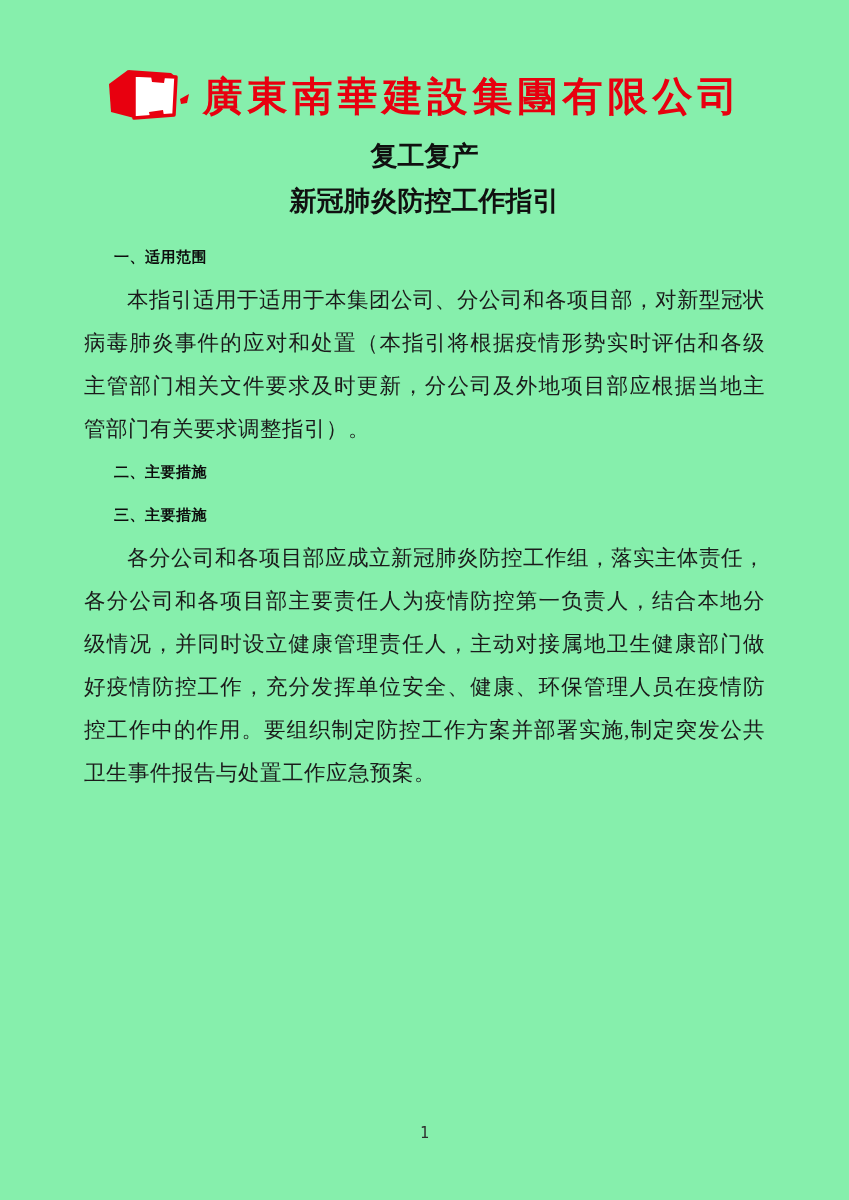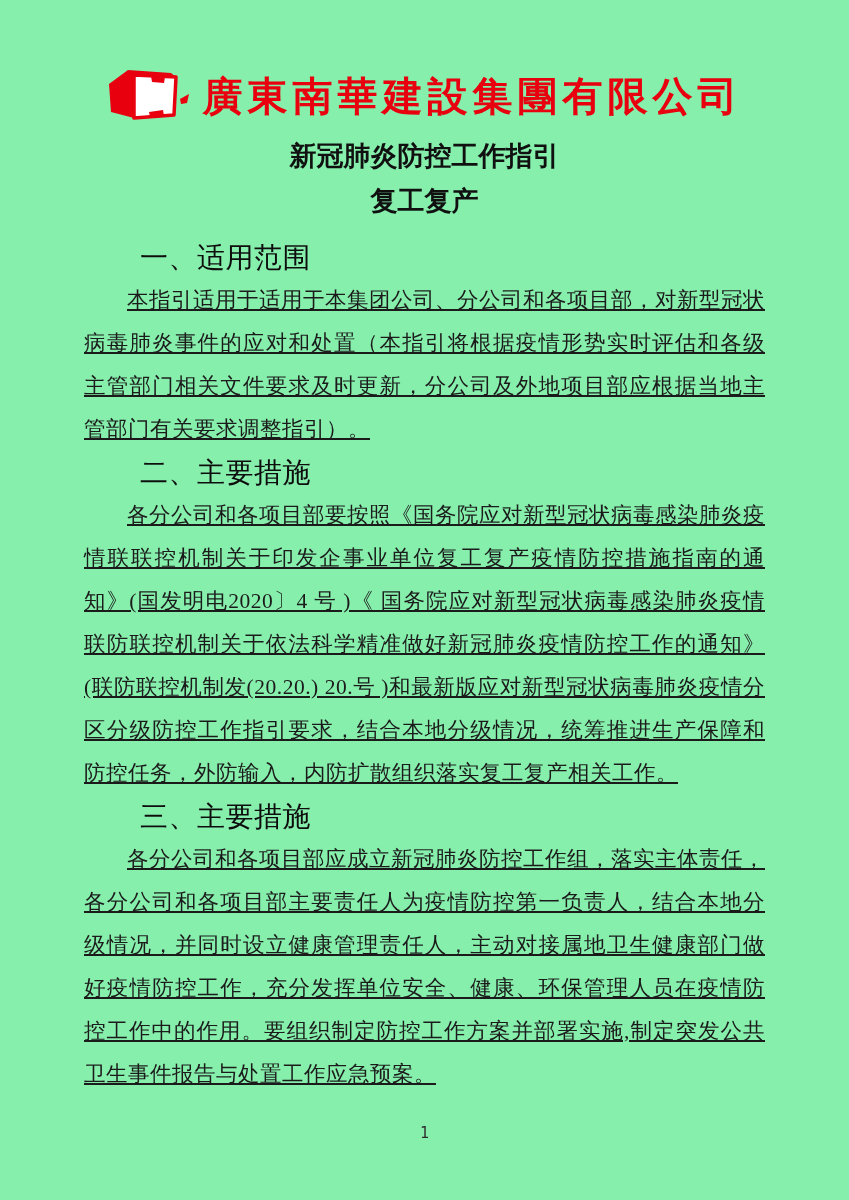--- a/index.html
+++ b/index.html
@@ -10,23 +10,23 @@
   }
   .letterhead{display:flex;align-items:center;justify-content:center;gap:14px;height:68px;}
   .logo{display:inline-block;line-height:0;}
   .company-name{
     margin:0;font-size:40px;font-weight:700;color:#e8000f;
     letter-spacing:5px;white-space:nowrap;
     font-family:"Liberation Serif","DejaVu Serif",serif;
   }
   .doc-title{margin:8px 0 0 0;text-align:center;font-size:27px;font-weight:700;line-height:37px;color:#101010;}
   .doc-body{margin-top:16px;font-size:21.5px;line-height:43px;text-align:justify;letter-spacing:0.5px;}
-  .sec-heading{margin:0;font-size:28px;font-weight:400;text-indent:2em;line-height:43px;color:#0d0d0d;}
+  .sec-heading{margin:0;font-size:15px;font-weight:700;text-indent:2em;line-height:43px;color:#0d0d0d;}
   .sub-heading{margin:0;font-size:21.5px;font-weight:700;text-indent:2em;line-height:43px;color:#0d0d0d;}
-  .para{margin:0;text-indent:2em;color:#1b1b1b;text-decoration:underline;}
+  .para{margin:0;text-indent:2em;color:#1b1b1b;}
   .page-number{
     position:absolute;left:0;right:0;bottom:58px;text-align:center;
     font-size:15px;color:#2e2e2e;font-family:"DejaVu Sans Mono","Liberation Mono",monospace;
   }
 </style>
 </head>
 <body>
 
 <div class="page">
 
@@ -42,33 +42,32 @@
 
         <polygon points="44,9 58,10 57,16 45,15" fill="#e8000f"></polygon>
         <polygon points="42,45 56,43 57,49 43,50" fill="#e8000f"></polygon>
 
         <polygon points="73,32 82,27 80,36 74,37" fill="#e8000f"></polygon>
       </svg>
     </span>
     <h1 class="company-name">廣東南華建設集團有限公司</h1>
   </header>
 
+  <h2 class="doc-title">复工复产</h2>
   <h2 class="doc-title">新冠肺炎防控工作指引</h2>
-  <h2 class="doc-title">复工复产</h2>
 
   <main class="doc-body">
 
     <section>
       <h3 class="sec-heading">一、适用范围</h3>
       <p class="para">本指引适用于适用于本集团公司、分公司和各项目部，对新型冠状病毒肺炎事件的应对和处置（本指引将根据疫情形势实时评估和各级主管部门相关文件要求及时更新，分公司及外地项目部应根据当地主管部门有关要求调整指引）。</p>
     </section>
 
     <section>
       <h3 class="sec-heading">二、主要措施</h3>
-      <p class="para">各分公司和各项目部要按照《国务院应对新型冠状病毒感染肺炎疫情联联控机制关于印发企事业单位复工复产疫情防控措施指南的通知》(国发明电2020〕4 号 )《 国务院应对新型冠状病毒感染肺炎疫情联防联控机制关于依法科学精准做好新冠肺炎疫情防控工作的通知》(联防联控机制发(20.20.) 20.号 )和最新版应对新型冠状病毒肺炎疫情分区分级防控工作指引要求，结合本地分级情况，统筹推进生产保障和防控任务，外防输入，内防扩散组织落实复工复产相关工作。</p>
     </section>
 
     <section>
       <h3 class="sec-heading">三、主要措施</h3>
       <p class="para">各分公司和各项目部应成立新冠肺炎防控工作组，落实主体责任，各分公司和各项目部主要责任人为疫情防控第一负责人，结合本地分级情况，并同时设立健康管理责任人，主动对接属地卫生健康部门做好疫情防控工作，充分发挥单位安全、健康、环保管理人员在疫情防控工作中的作用。要组织制定防控工作方案并部署实施,制定突发公共卫生事件报告与处置工作应急预案。</p>
     </section>
 
   </main>
 
   <div class="page-number">1</div>

